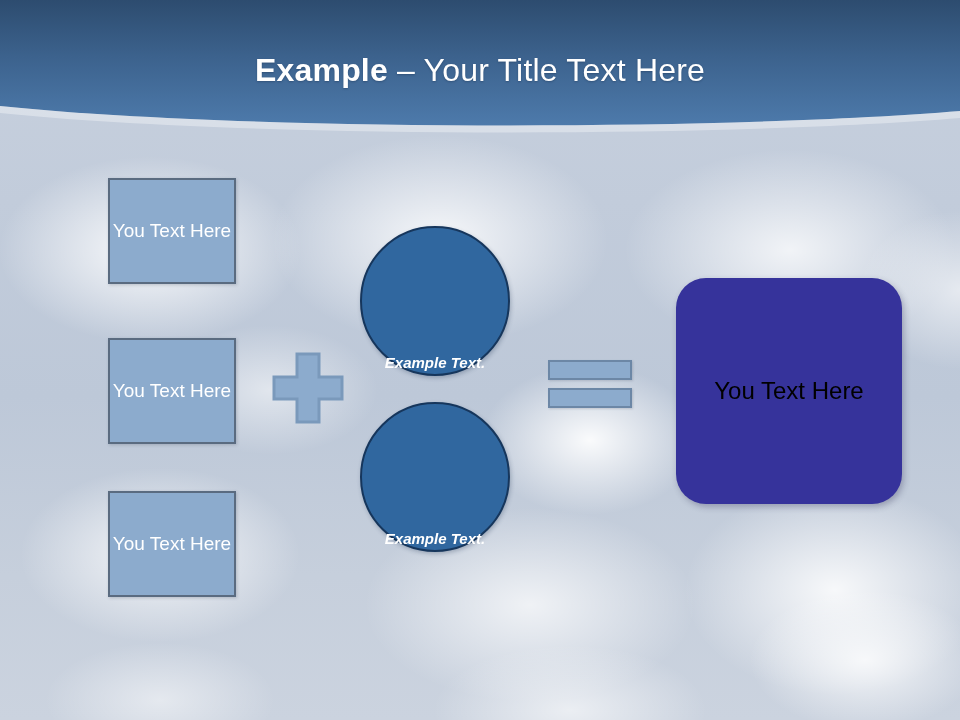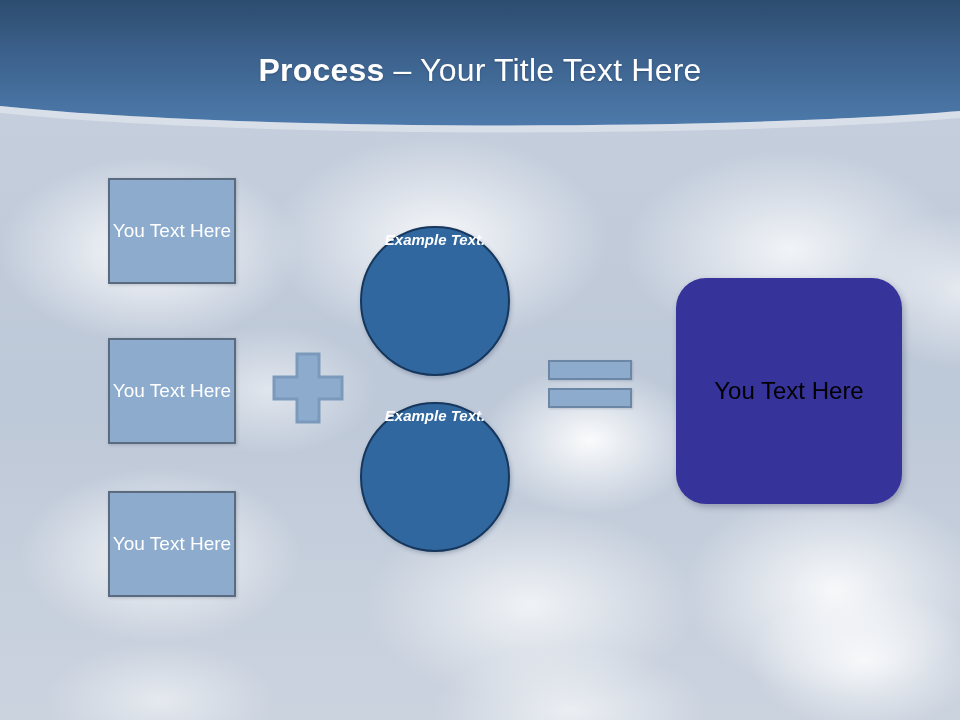--- a/index.html
+++ b/index.html
@@ -109,21 +109,21 @@
 
   
   .circ {
     position: absolute;
     width: 150px; height: 150px;
     border-radius: 50%;
     background: #30679f;
     border: 2px solid #16365c;
     box-sizing: border-box;
     display: flex;
-    align-items: flex-start;
+    align-items: flex-end;
     justify-content: center;
     color: #ffffff;
     font-size: 15px;
     line-height: 23px;
     font-weight: 700;
     font-style: italic;
     text-align: center;
     box-shadow: 1px 2px 4px rgba(40,60,90,.30);
   }
   .circ-1 { left: 360px; top: 226px; }
@@ -189,21 +189,21 @@
           <stop offset="0%" stop-color="#2d4c6f"></stop>
           <stop offset="45%" stop-color="#3c628d"></stop>
           <stop offset="100%" stop-color="#4d7aab"></stop>
         </linearGradient>
       </defs>
       <path d="M0,0 L960,0 L960,111 C720,131 240,131 0,106 Z" fill="url(#hdrGrad)"></path>
       <path d="M0,106 C240,131 720,131 960,111 L960,118 C720,138 240,138 0,113 Z" fill="rgba(255,255,255,0.35)"></path>
     </svg>
   </div>
 
-  <div class="title"><span class="strong">Process</span><span> – </span><span>Your Title Text Here</span></div>
+  <div class="title"><span class="strong">Example</span><span> – </span><span>Your Title Text Here</span></div>
 
   <div class="inbox inbox-1">
     <span>You Text Here</span>
   </div>
   <div class="inbox inbox-2">
     <span>You Text Here</span>
   </div>
   <div class="inbox inbox-3">
     <span>You Text Here</span>
   </div>

